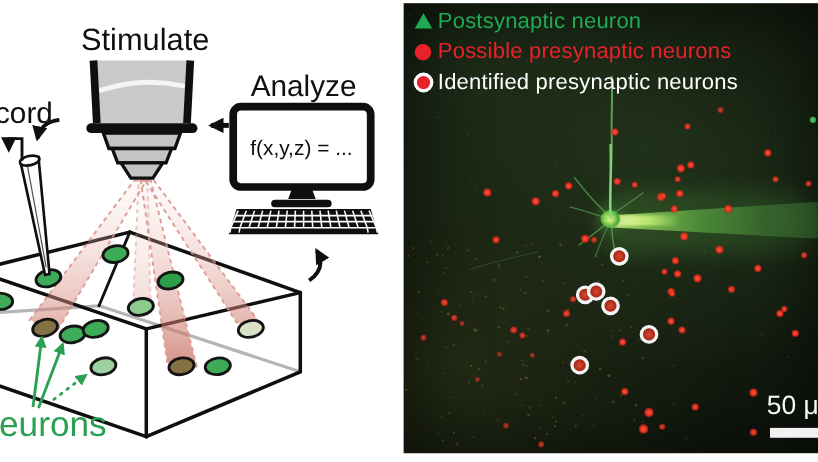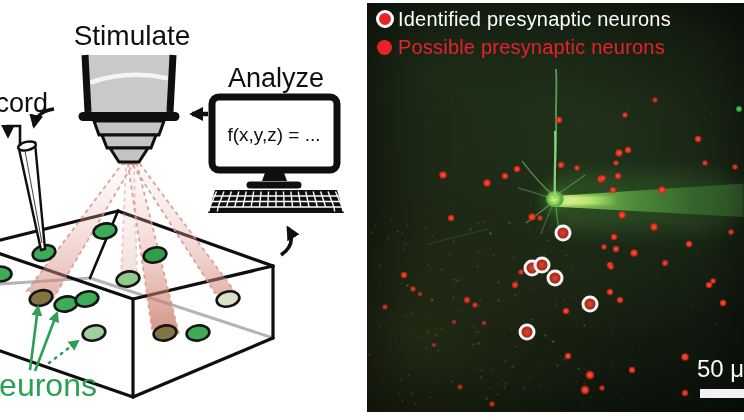--- a/index.html
+++ b/index.html
@@ -198,29 +198,35 @@
       <path d="M191,191 C201,184 210,178 218,172" stroke="#6fc468" stroke-opacity=".5" stroke-width="1.2"></path>
       <path d="M186,199 C176,207 167,214 159,220" stroke="#6fc468" stroke-opacity=".6" stroke-width="1.3"></path>
       <path d="M189,201 C189,212 191,221 193,230" stroke="#6fc468" stroke-opacity=".6" stroke-width="1.3"></path>
       <path d="M186,201 C181,213 177,222 174,231" stroke="#6fc468" stroke-opacity=".45" stroke-width="1.1"></path>
       <path d="M60,242 C85,234 105,230 122,226" stroke="#6fc468" stroke-opacity=".2" stroke-width="1"></path>
     </svg>
 
     <div id="legend">
         <div class="legend-row">
           <span class="legend-marker-box">
-            <span class="m-ring" style="background: rgb(232, 33, 43); border: 3.5px solid rgb(255, 255, 255);"></span>
+            <span class="m-triangle" style="border-bottom: 14px solid rgb(31, 171, 84);"></span>
           </span>
-          <span class="legend-label" style="color: rgb(255, 255, 255);">Identified presynaptic neurons</span>
+          <span class="legend-label" style="color: rgb(31, 171, 84);">Postsynaptic neuron</span>
         </div>
         <div class="legend-row">
           <span class="legend-marker-box">
             <span class="m-circle" style="background: rgb(232, 33, 43);"></span>
           </span>
           <span class="legend-label" style="color: rgb(232, 33, 43);">Possible presynaptic neurons</span>
+        </div>
+        <div class="legend-row">
+          <span class="legend-marker-box">
+            <span class="m-ring" style="background: rgb(232, 33, 43); border: 3.5px solid rgb(255, 255, 255);"></span>
+          </span>
+          <span class="legend-label" style="color: rgb(255, 255, 255);">Identified presynaptic neurons</span>
         </div>
       </div>
 
     <div id="scale-label">50 μm</div>
     <div id="scale-bar"></div>
   <div class="red-dot" style="left: 20.2%; top: 42.1%; width: 8px; height: 8px; opacity: 1;"></div>
       <div class="red-dot" style="left: 31.8%; top: 44%; width: 8px; height: 8px; opacity: 1;"></div>
       <div class="red-dot" style="left: 36.6%; top: 42.3%; width: 7px; height: 7px; opacity: 1;"></div>
       <div class="red-dot" style="left: 39.8%; top: 40.5%; width: 7px; height: 7px; opacity: 1;"></div>
       <div class="red-dot" style="left: 51%; top: 28.5%; width: 7px; height: 7px; opacity: 1;"></div>

